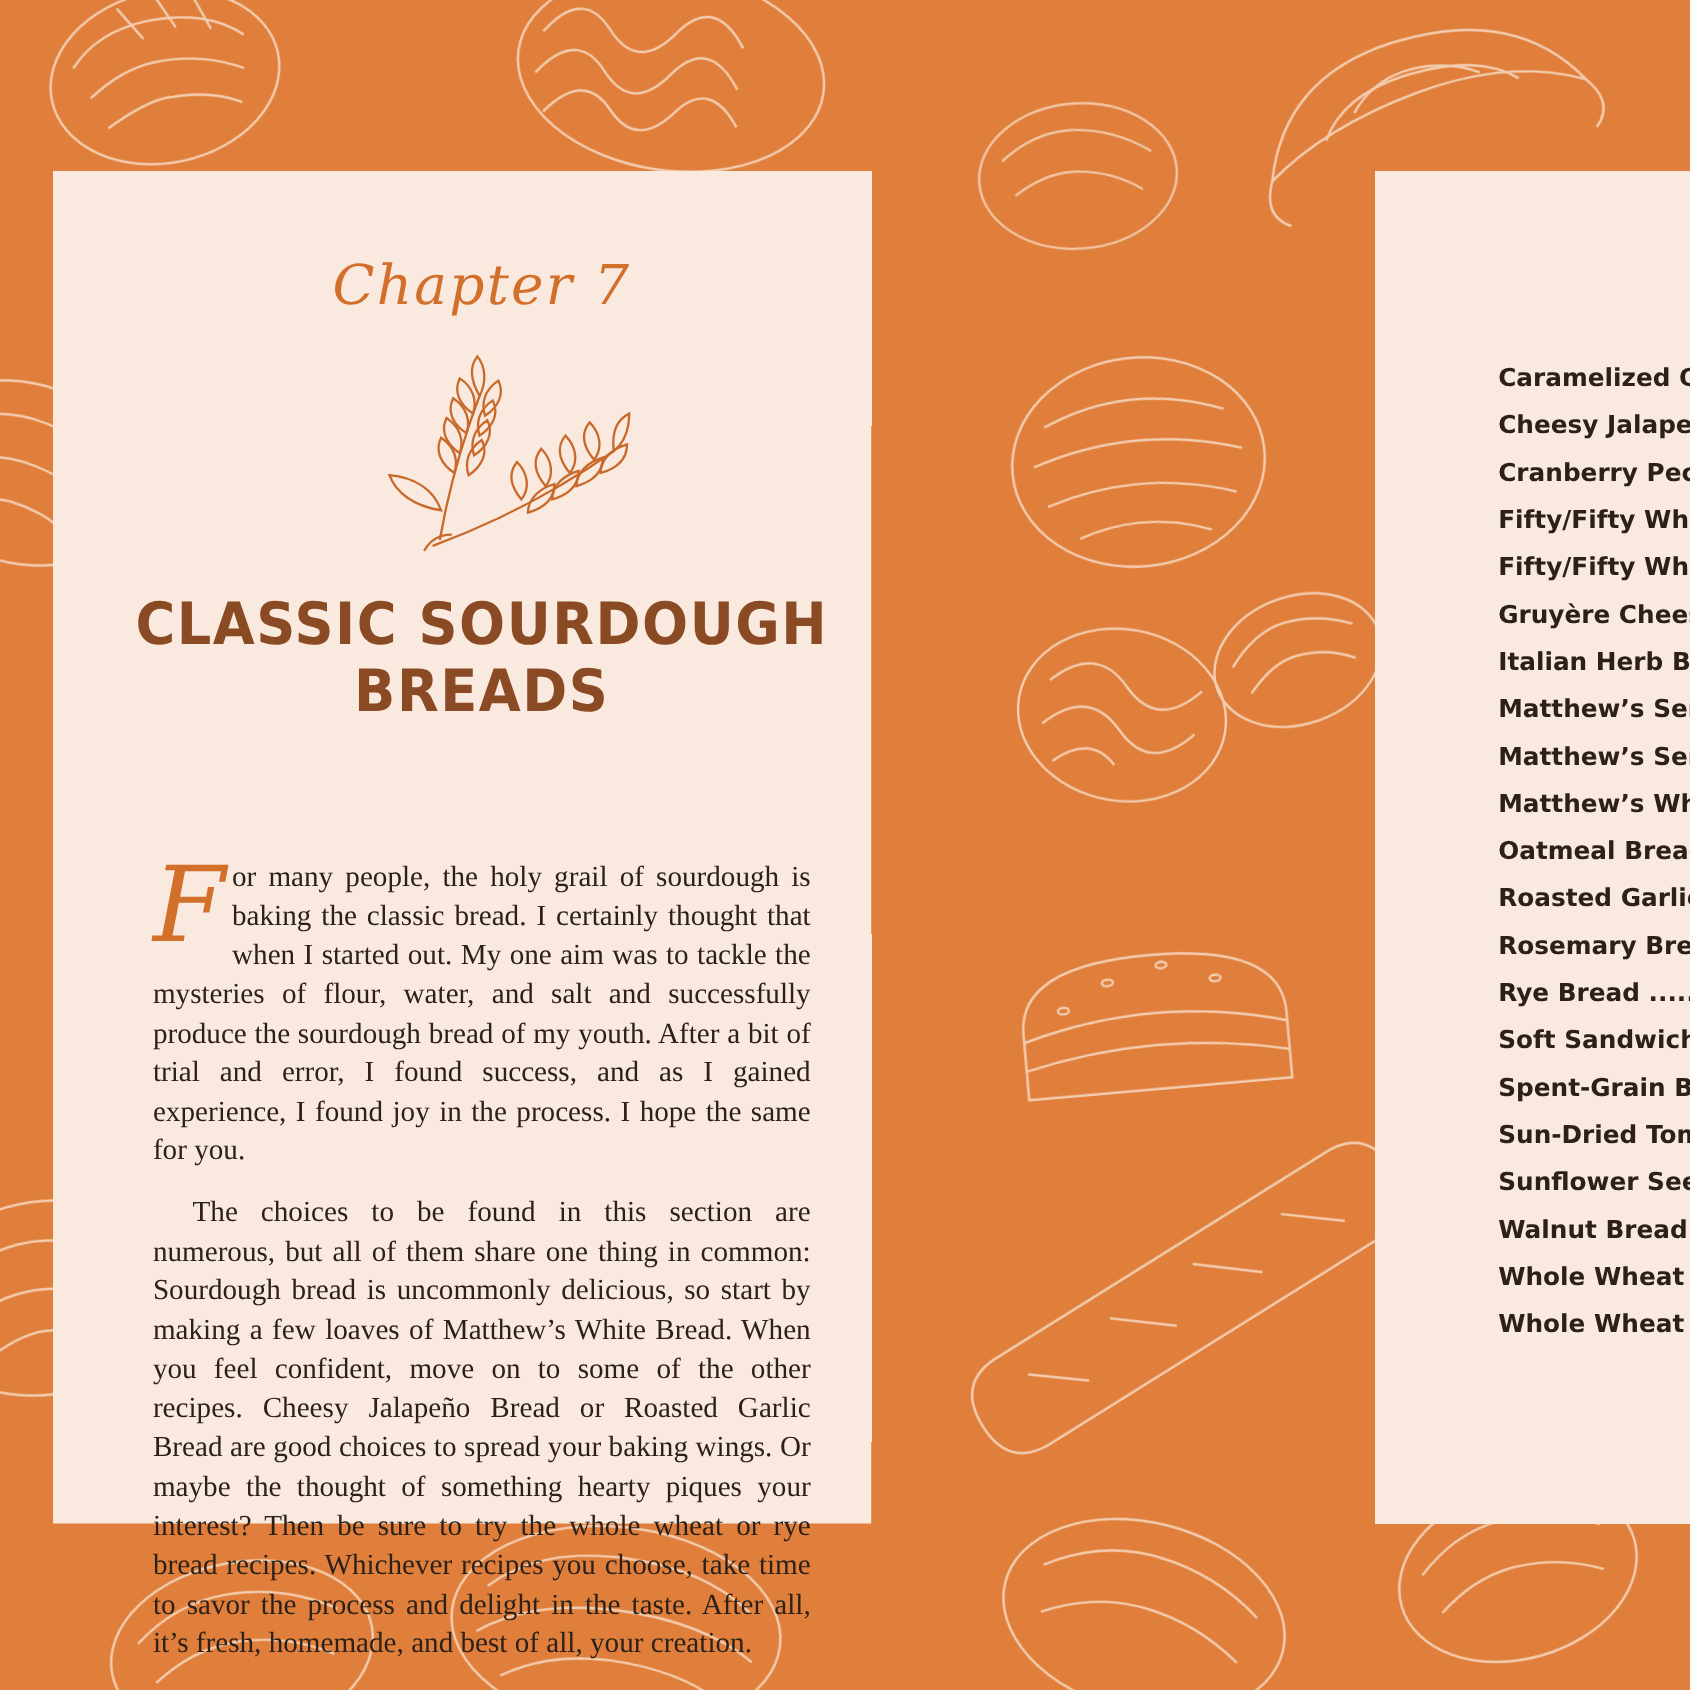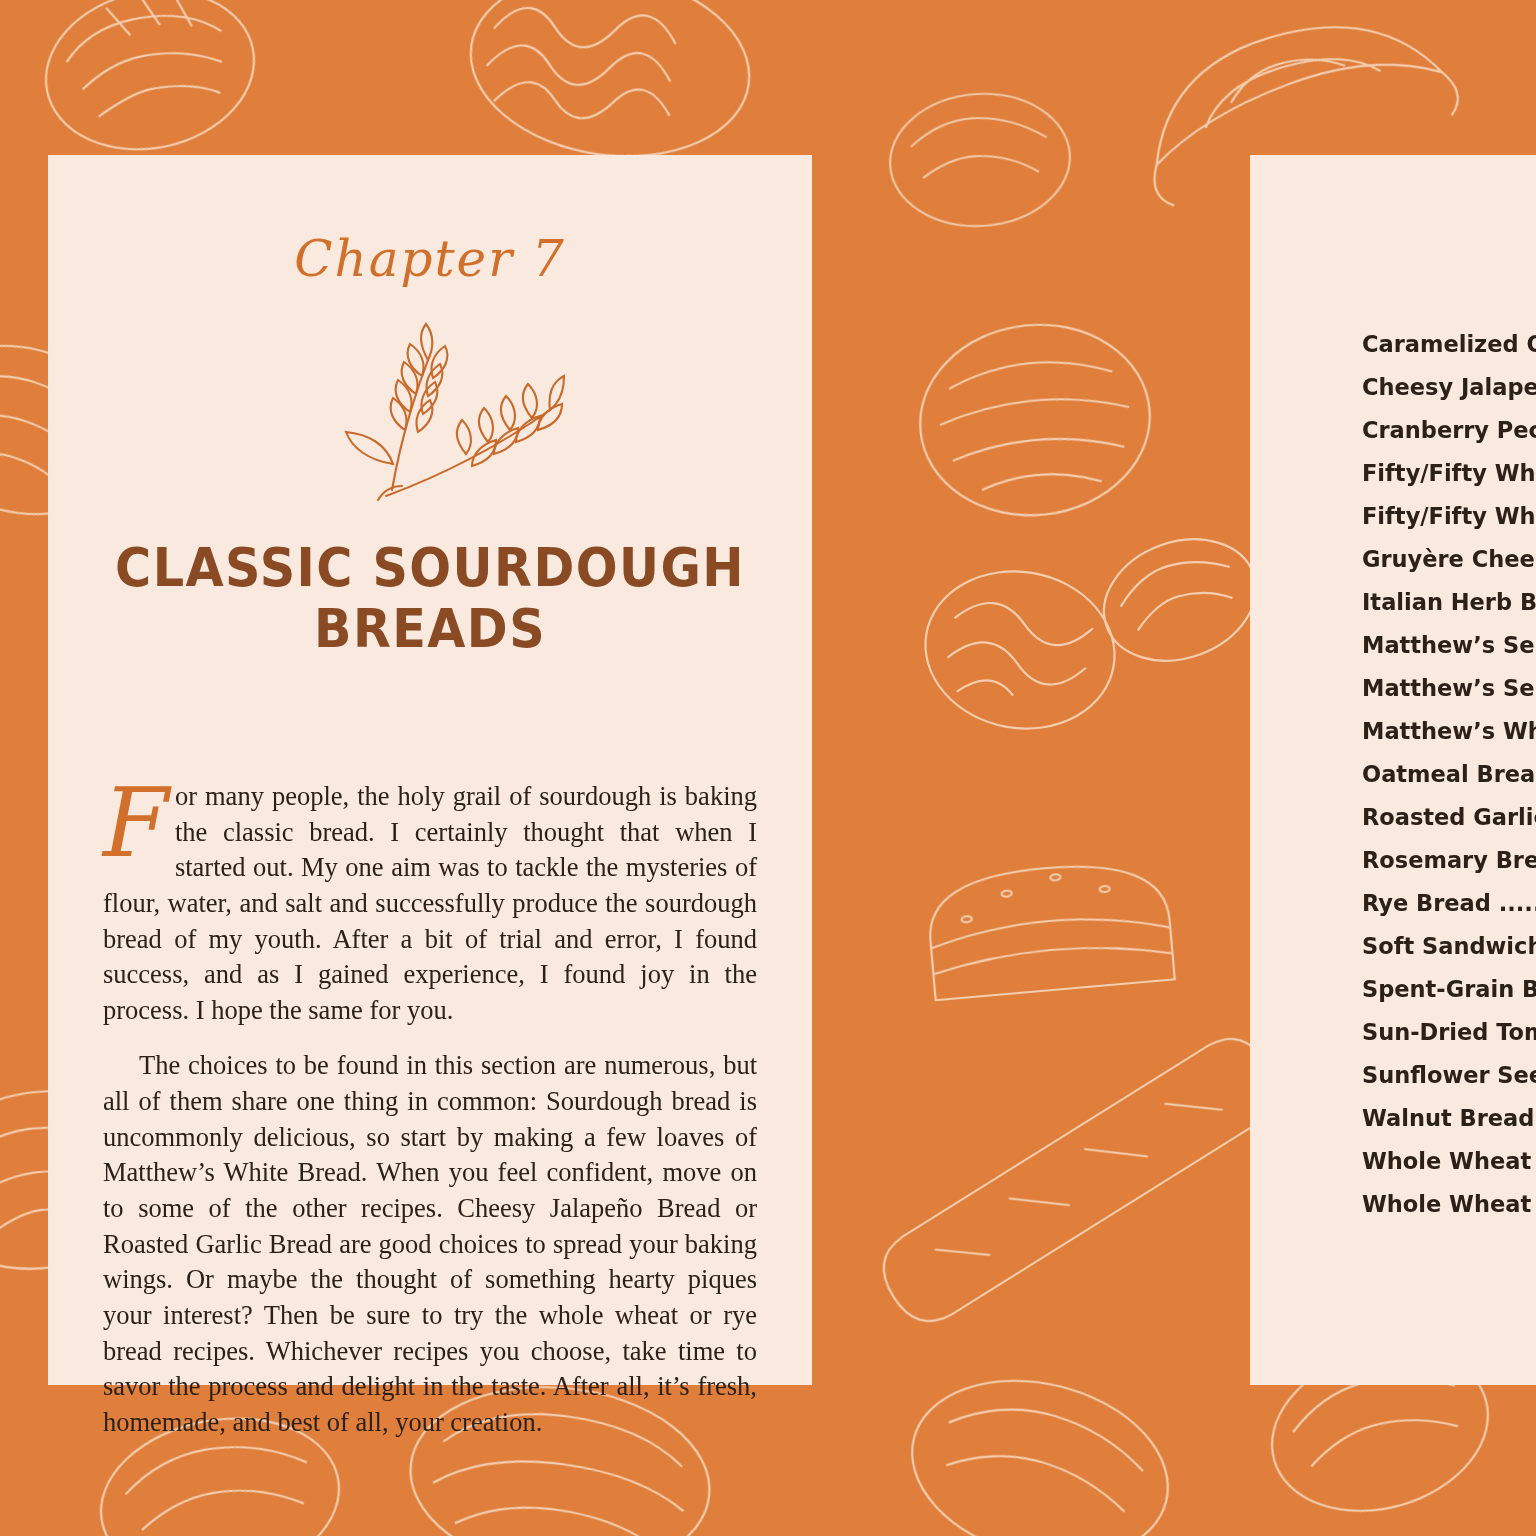--- a/index.html
+++ b/index.html
@@ -22,24 +22,25 @@
     width: 1536px;
     height: 1536px;
     pointer-events: none;
   }
 
   
   #left-page {
     position: absolute;
     left: 48px;
     top: 155px;
-    width: 764px;
+    width: 708px;
     height: 1230px;
     background: #F9E9DF;
     z-index: 5;
+    padding-left: 36px;
   }
 
   #chapter-label {
     margin-top: 75px;
     text-align: center;
     color: #D2702B;
     font-family: "DejaVu Serif", serif;
     font-style: italic;
     font-size: 50px;
     letter-spacing: 2px;

